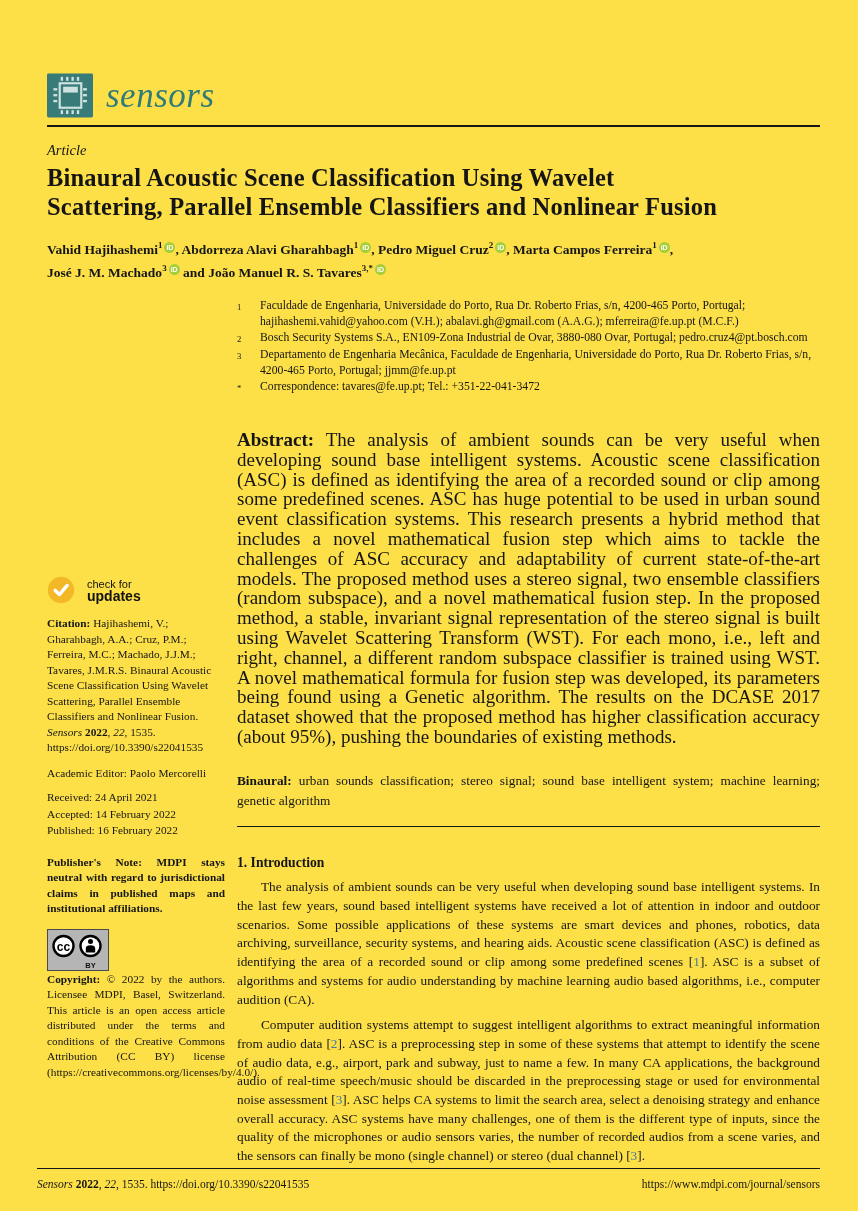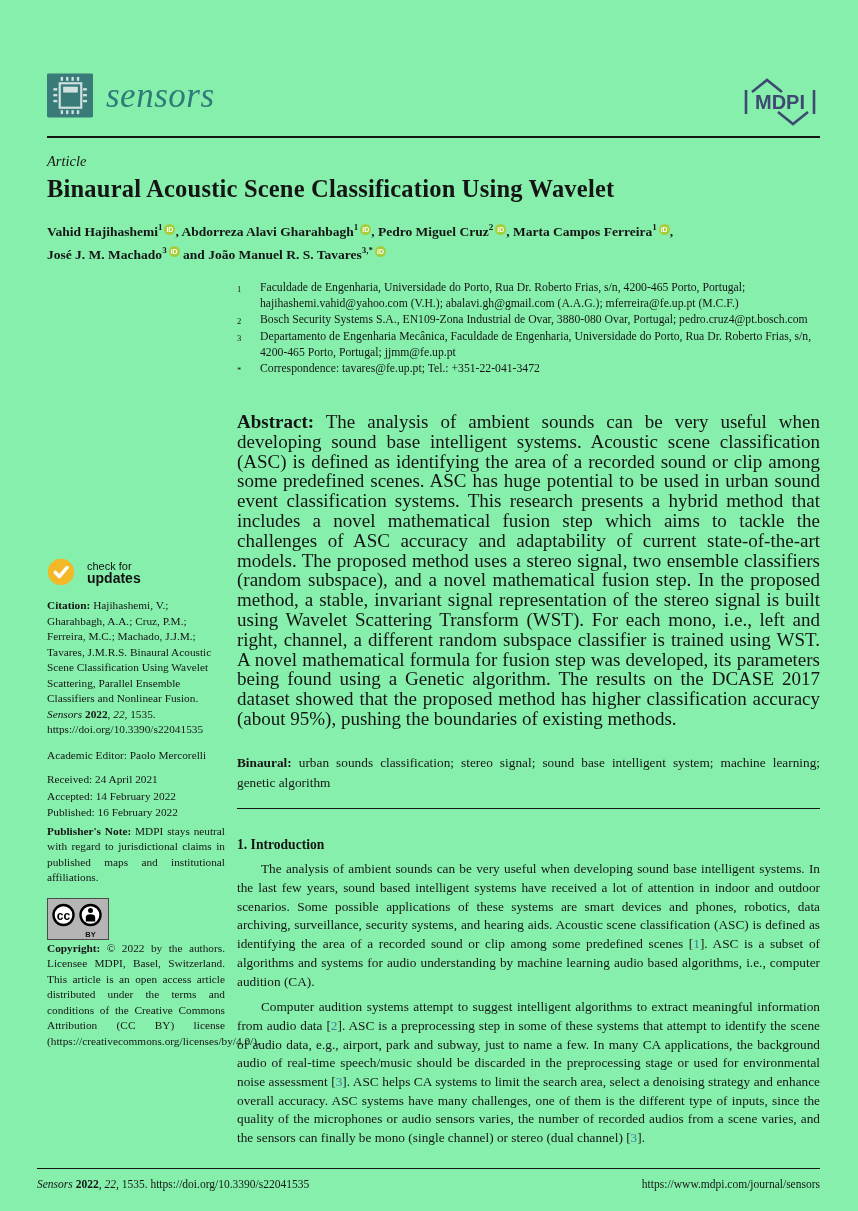--- a/index.html
+++ b/index.html
@@ -1,16 +1,16 @@
 <!DOCTYPE html>
 <html><head>
 <meta charset="utf-8">
 <style>
   html,body{margin:0;padding:0;background:#e8e8e8;}
-  .page{position:relative;width:858px;height:1211px;background:#86efac;margin:0 auto;
+  .page{position:relative;width:858px;height:1211px;background:#fde047;margin:0 auto;
         font-family:"Liberation Serif",serif;color:#151515;overflow:hidden;}
   .content{padding:73px 38px 0 47px;}
 
   
   .masthead{display:flex;justify-content:space-between;align-items:flex-start;}
   .brand{display:flex;align-items:center;gap:13px;cursor:pointer;}
   .chip svg{display:block;width:46px;height:45px;}
   .jname{font-style:italic;font-size:35px;color:#2f7b79;letter-spacing:0.5px;line-height:45px;}
   .mdpi svg{display:block;width:80px;height:54px;margin-top:2px;}
   .head-rule{border-top:2px solid #161616;margin-top:7px;}
@@ -42,21 +42,21 @@
   .ref{color:#4079a5;text-decoration:none;cursor:pointer;}
 
   
   .update-badge{display:flex;align-items:center;gap:12px;cursor:pointer;height:30px;}
   .check-icon svg{display:block;width:28px;height:28px;}
   .badge-text{font-family:"Liberation Sans",sans-serif;font-size:11px;line-height:12px;color:#111;}
   .badge-text b{font-size:14px;}
   .cite{margin:11px 0 0;}
   .side-block{margin:10px 0 0;}
   .dates{margin:8px 0 0;line-height:16.5px;}
-  .note{margin:3px 0 0;text-align:justify;}
+  .note{margin:16px 0 0;text-align:justify;font-weight:bold;}
   .cc-badge{margin:12px 0 0;cursor:pointer;width:80px;height:42px;}
   .cc-badge svg{display:block;width:62px;height:42px;}
   .copyright{margin:1px 0 0;text-align:justify;}
 
   
   .footer{position:absolute;left:37px;right:38px;bottom:21px;}
   .foot-rule{border-top:1.3px solid #161616;}
   .foot-row{display:flex;justify-content:space-between;margin-top:9px;font-size:11.5px;}
 </style>
 </head>
@@ -85,38 +85,27 @@
                 <rect x="6.5" y="21" width="4" height="2.4"></rect>
               <rect x="6.5" y="27" width="4" height="2.4"></rect>
               <rect x="36.8" y="15" width="4" height="2.4"></rect>
                 <rect x="36.8" y="21" width="4" height="2.4"></rect>
               <rect x="36.8" y="27" width="4" height="2.4"></rect>
             </g>
           </svg>
         </span>
         <span class="jname">sensors</span>
       </div>
-      <div class="mdpi">
-        <svg viewBox="0 0 80 54">
-          <g fill="none" stroke="#3e4a71" stroke-width="2.6">
-            <polyline points="12,17 27,5 42,17"></polyline>
-            <polyline points="38,37 53,49 68,37"></polyline>
-            <path d="M6,15 L6,39"></path>
-            <path d="M74,15 L74,39"></path>
-          </g>
-          <text x="40" y="34" text-anchor="middle" font-family="Liberation Sans, sans-serif" font-size="20" font-weight="bold" fill="#3e4a71">MDPI</text>
-        </svg>
-      </div>
     </header>
 
     <div class="head-rule"></div>
 
     <div class="article-type">Article</div>
 
-    <h1 class="title"><span>Binaural Acoustic Scene Classification Using Wavelet</span><br></h1>
+    <h1 class="title"><span>Binaural Acoustic Scene Classification Using Wavelet</span><br><span>Scattering, Parallel Ensemble Classifiers and Nonlinear Fusion</span></h1>
 
     <div class="authors"><span>Vahid Hajihashemi</span><sup class="asup">1</sup><span class="orcid">iD</span><span>, </span><span>Abdorreza Alavi Gharahbagh</span><sup class="asup">1</sup><span class="orcid">iD</span><span>, </span><span>Pedro Miguel Cruz</span><sup class="asup">2</sup><span class="orcid">iD</span><span>, </span><span>Marta Campos Ferreira</span><sup class="asup">1</sup><span class="orcid">iD</span><span>,</span><br><span>José J. M. Machado</span><sup class="asup">3</sup><span class="orcid">iD</span><span> and </span><span>João Manuel R. S. Tavares</span><sup class="asup">3,*</sup><span class="orcid">iD</span><span></span></div>
 
     <div class="columns">
 
       <aside class="sidebar">
 
         <div class="update-badge">
           <span class="check-icon">
             <svg viewBox="0 0 34 34">

